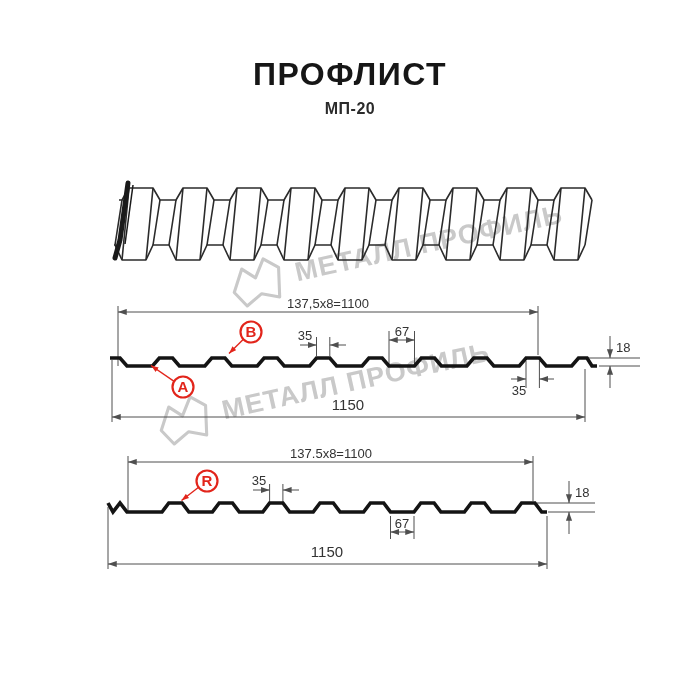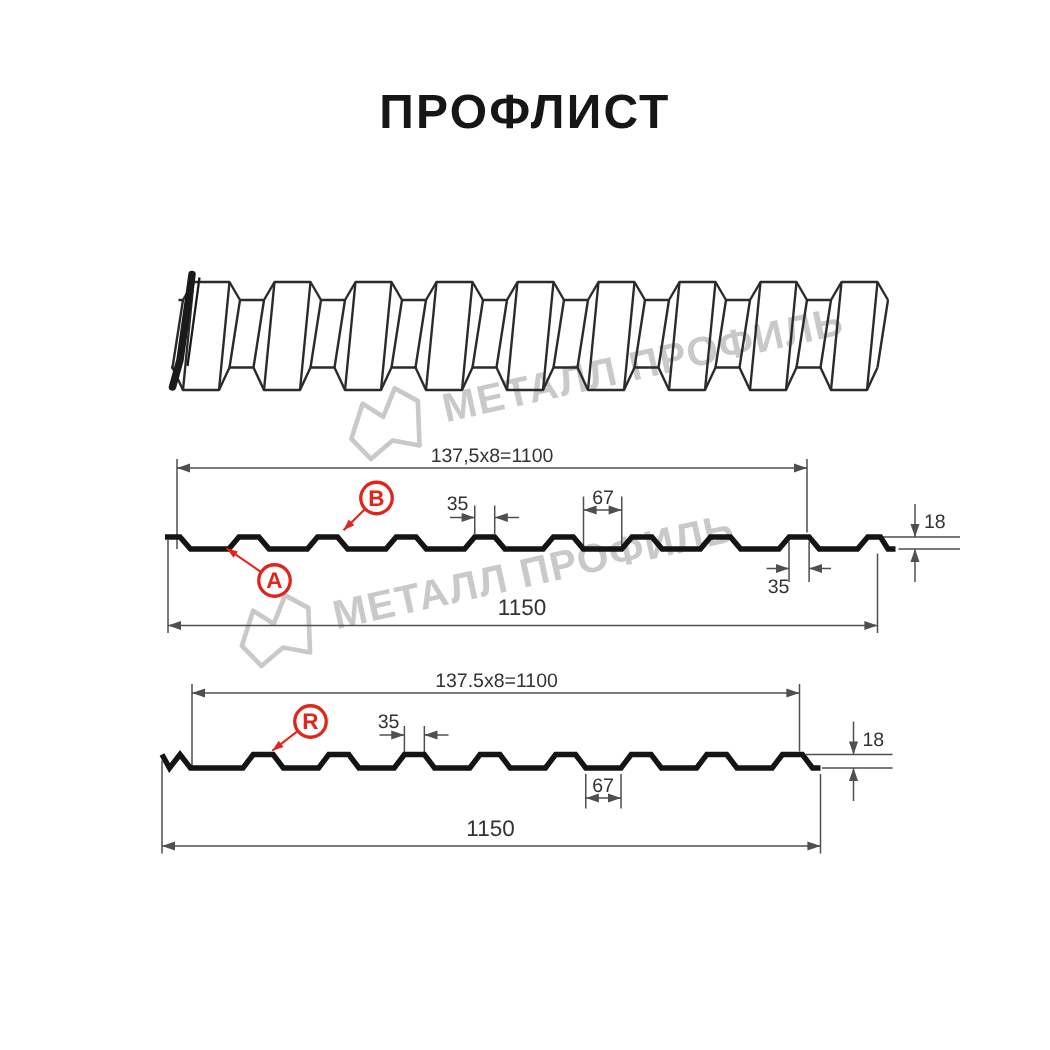--- a/index.html
+++ b/index.html
@@ -31,20 +31,21 @@
   .redcirc{stroke:#e2251b;stroke-width:2.2;fill:#fff;fill-opacity:0;}
   .redtext{font-family:"Liberation Sans",sans-serif;font-size:15px;font-weight:bold;
            fill:#e2251b;text-anchor:middle;}
 </style>
 </head>
 <body>
 
 <div class="page">
 
   <div class="title">ПРОФЛИСТ</div>
+  <div class="subtitle">МП-20</div>
 
   <div class="wm wm1">
     <svg width="62" height="52" viewBox="0 0 70 58">
       <path d="M8 36 L22 12 L35 25 L48 6 L63 19 L57 52 L38 44 L19 54 Z" fill="none" stroke="#c9c9c9" stroke-width="3.5" stroke-linejoin="round"></path>
     </svg>
     <span>МЕТАЛЛ ПРОФИЛЬ</span>
   </div>
 
   <div class="wm wm2">
     <svg width="62" height="52" viewBox="0 0 70 58">

